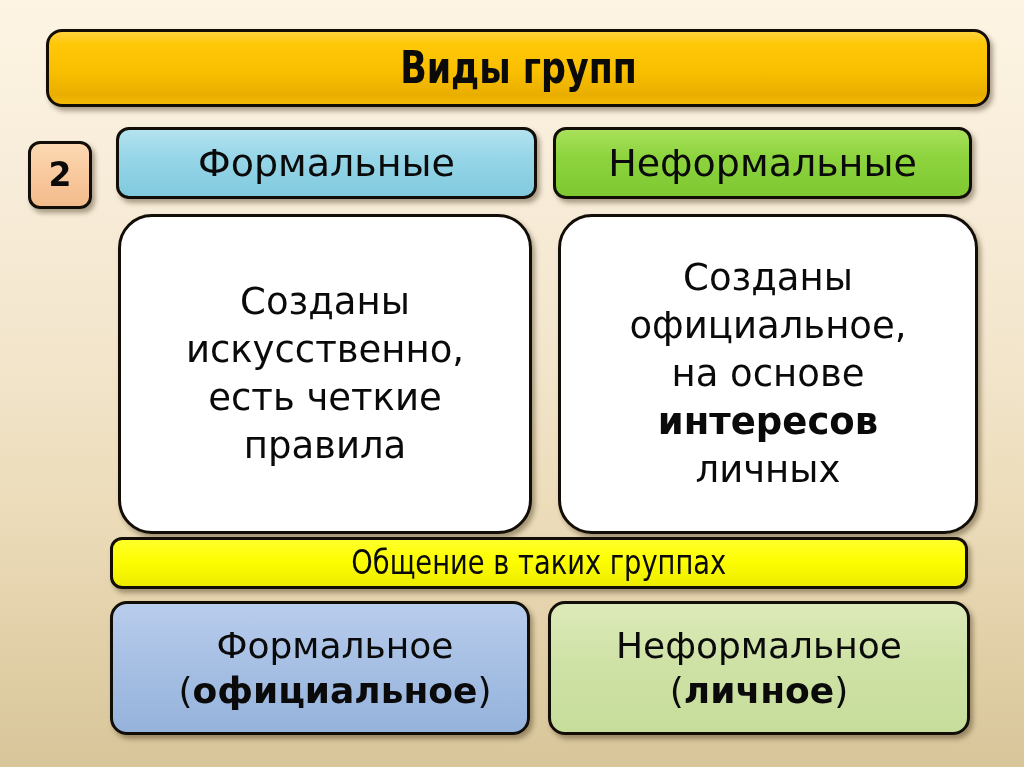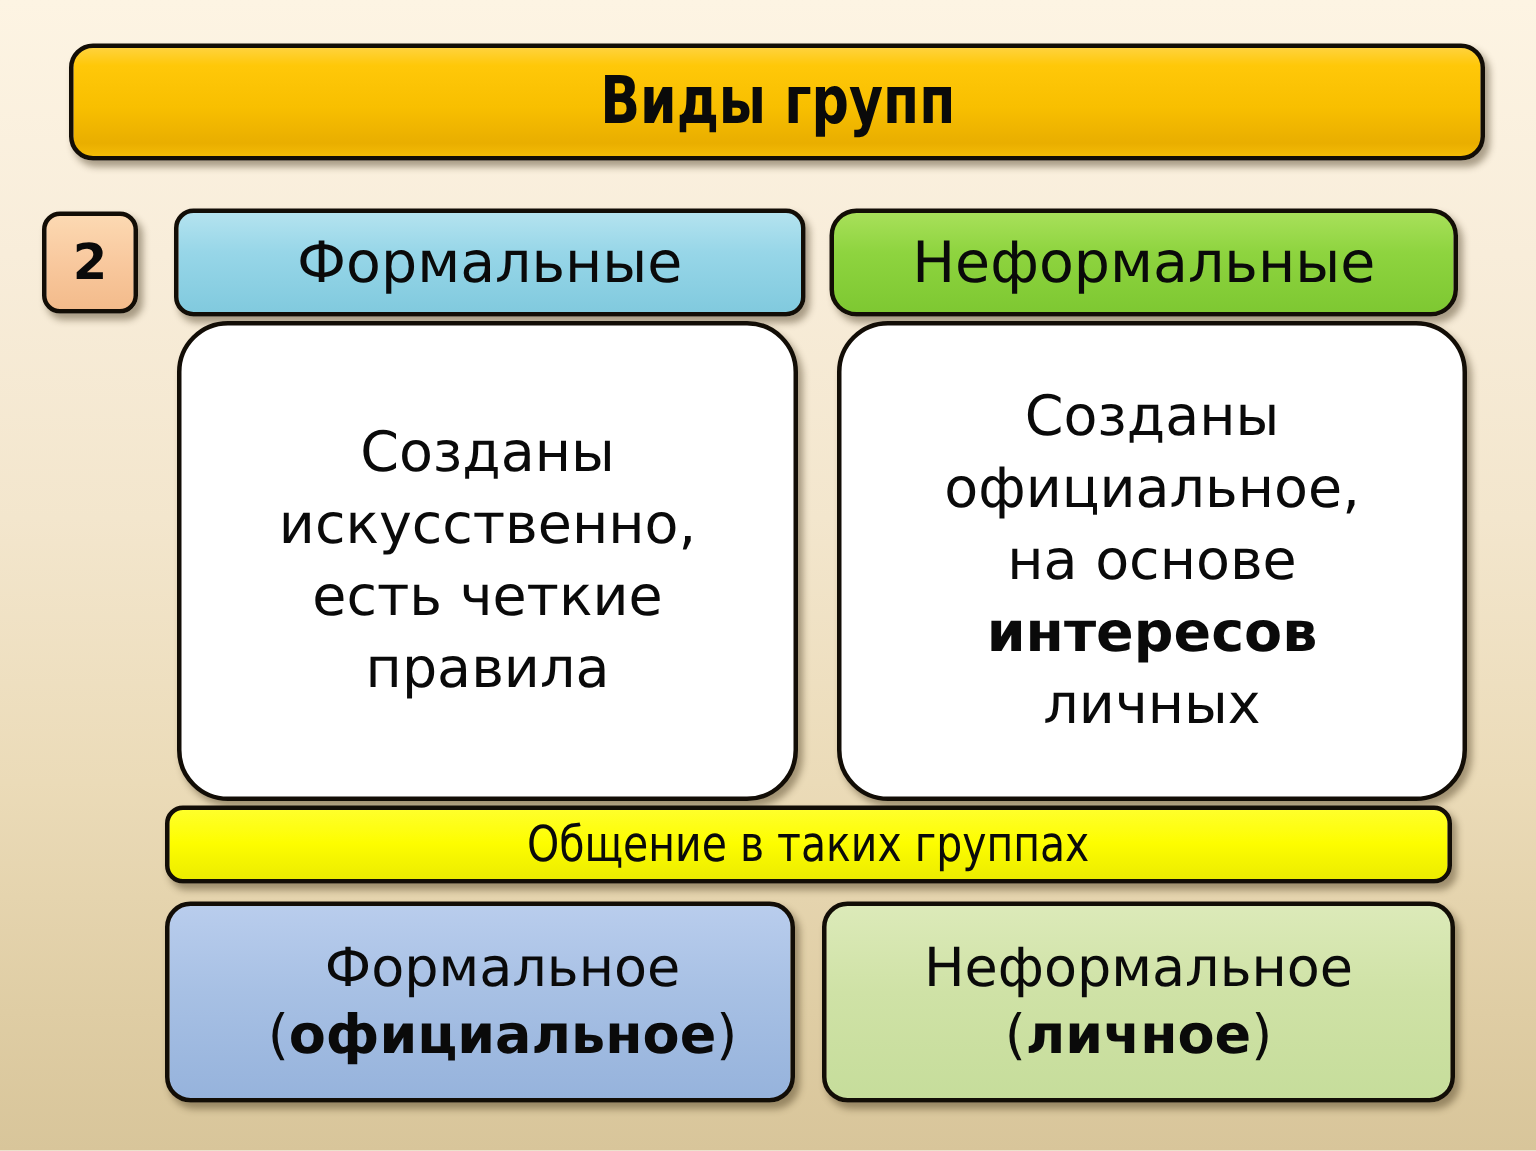--- a/index.html
+++ b/index.html
@@ -75,40 +75,39 @@
         #fcd9b2 0%,
         #f9caa0 45%,
         #f3bb8b 100%);
     font-size: 33px;
     font-weight: bold;
   }
 
   
   .head-bar {
     height: 72px;
-    top: 139px;
+    top: 127px;
     border-radius: 13px;
     font-size: 38px;
   }
   #head-formal {
     left: 116px;
     width: 421px;
     background: linear-gradient(to bottom,
         #b4e3ef 0%,
         #97d6e8 40%,
         #81cade 100%);
   }
   #head-informal {
     left: 553px;
     width: 419px;
     background: linear-gradient(to bottom,
         #a8e05a 0%,
         #8ed43f 40%,
         #7ec832 100%);
-    border-radius: 18px;
   }
 
   
   .white-panel {
     top: 214px;
     height: 320px;
     border-radius: 34px;
     background: #ffffff;
     font-size: 37px;
     line-height: 1.30;

